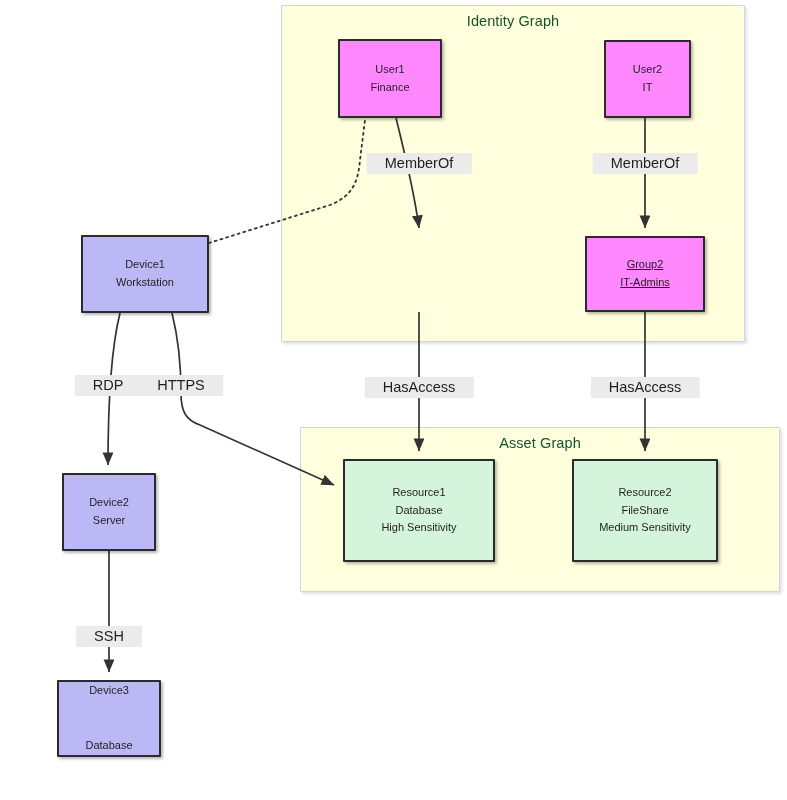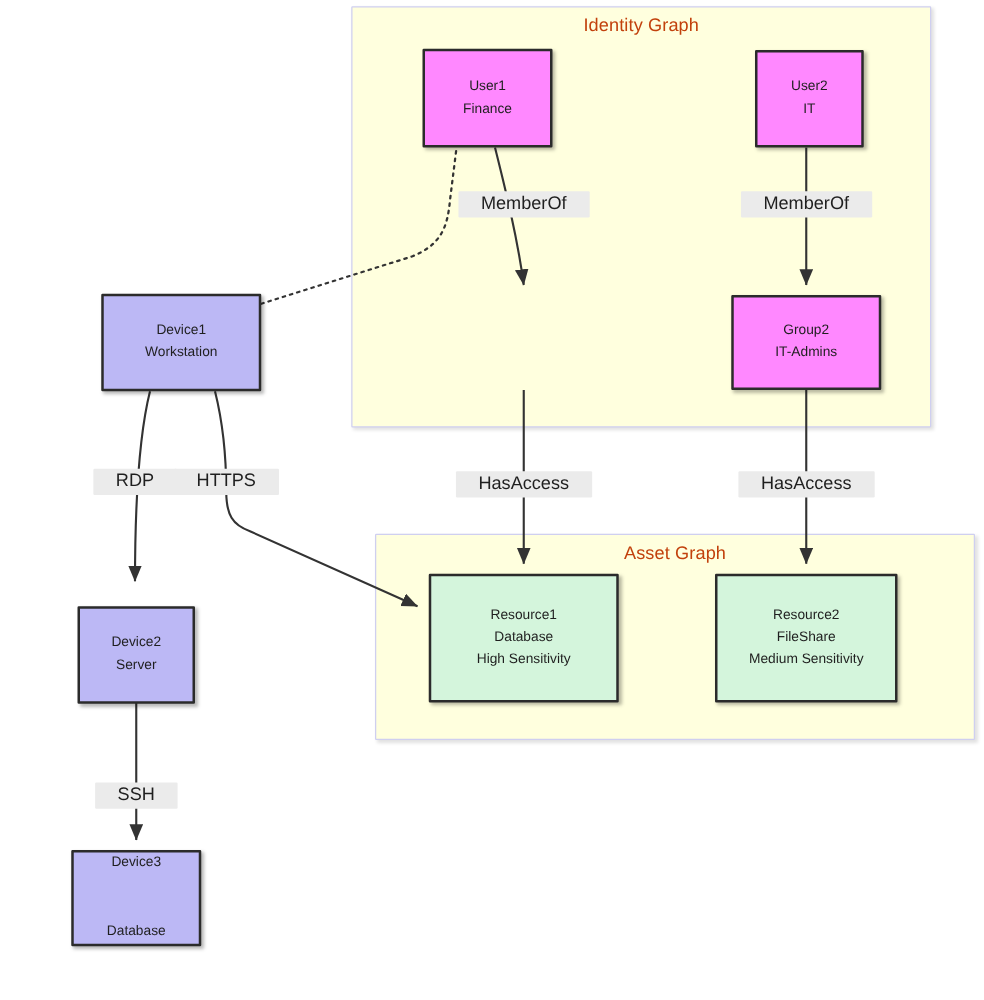--- a/index.html
+++ b/index.html
@@ -35,21 +35,21 @@
     box-shadow: 2px 2px 3px rgba(0,0,0,0.12);
     box-sizing: border-box;
   }
   .cluster-label {
     position: absolute;
     top: 7px;
     left: 0;
     width: 100%;
     text-align: center;
     font-size: 14.5px;
-    color: #c2410c;
+    color: #14532d;
     letter-spacing: 0.1px;
   }
   .node {
     position: absolute;
     box-sizing: border-box;
     border: 2px solid #2b2b2b;
     display: flex;
     flex-direction: column;
     align-items: center;
     justify-content: center;
@@ -118,31 +118,31 @@
     <span class="line">User1</span>
     <span class="line">Finance</span>
   </div>
 
   <div class="node identity" id="node-user2" style="left: 604px; top: 40px; width: 87px; height: 78px;">
     <span class="line">User2</span>
     <span class="line">IT</span>
   </div>
 
 
-  <div class="node identity" id="node-group2" style="left: 585px; top: 236px; width: 120px; height: 76px;">
+  <div class="node identity" id="node-group2" style="left: 585px; top: 236px; width: 120px; height: 76px; text-decoration: underline;">
     <span class="line">Group2</span>
     <span class="line">IT-Admins</span>
   </div>
 
   <div class="node network" id="node-device1" style="left: 81px; top: 235px; width: 128px; height: 78px;">
     <span class="line">Device1</span>
     <span class="line">Workstation</span>
   </div>
 
-  <div class="node network" id="node-device2" style="left: 62px; top: 473px; width: 94px; height: 78px; margin-top: 12px;">
+  <div class="node network" id="node-device2" style="left: 62px; top: 473px; width: 94px; height: 78px;">
     <span class="line">Device2</span>
     <span class="line">Server</span>
   </div>
 
   <div class="node network" id="node-device3" style="left: 57px; top: 680px; width: 104px; height: 77px; justify-content: space-between;">
     <span class="line">Device3</span>
     <span class="line">Database</span>
   </div>
 
   <div class="node asset" id="node-resource1" style="left: 343px; top: 459px; width: 152px; height: 103px;">

